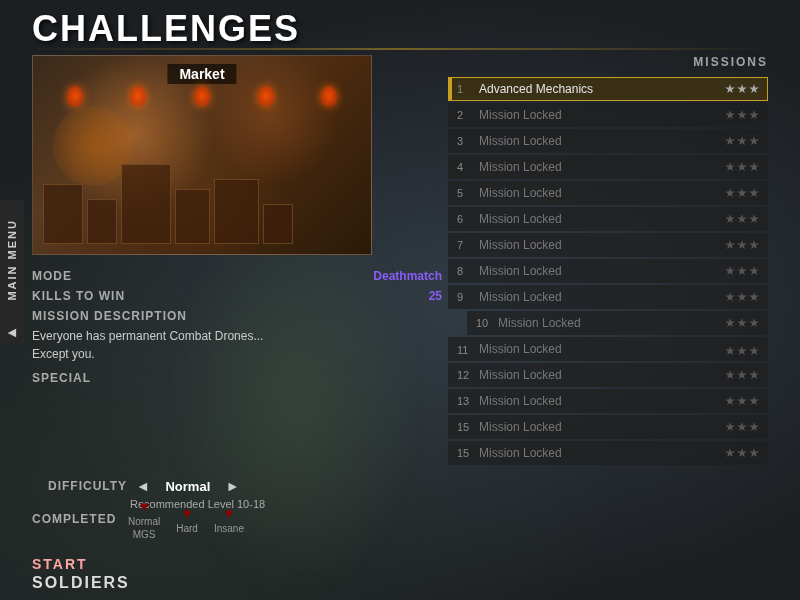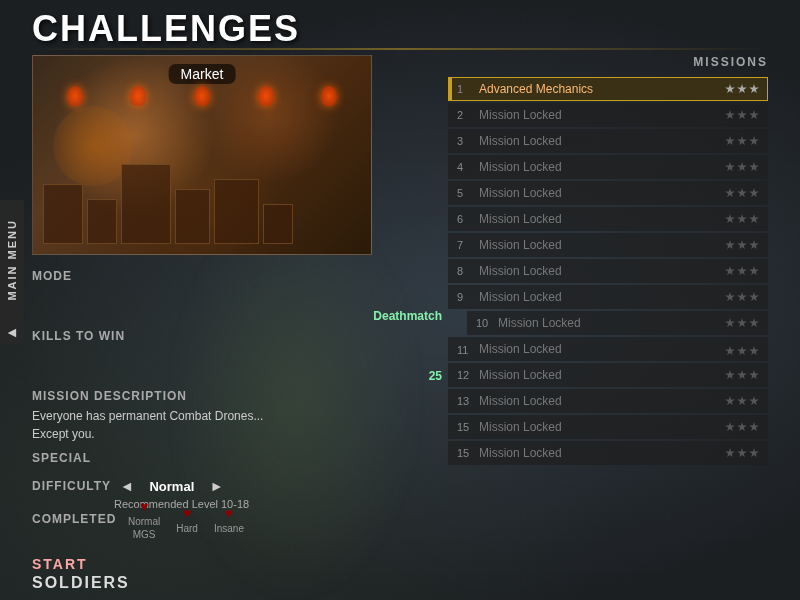--- a/index.html
+++ b/index.html
@@ -131,22 +131,21 @@
 
     .map-name-tag {
       position: absolute;
       top: 8px;
       left: 50%;
       transform: translateX(-50%);
       background: rgba(0,0,0,0.6);
       padding: 2px 12px;
       font-size: 14px;
       color: #fff;
-      font-weight: normal;
-      border-radius: 7px;
+      font-weight: bold;
     }
 
     
     .map-buildings {
       position: absolute;
       inset: 0;
       display: flex;
       align-items: flex-end;
       padding: 20px 10px 10px;
       gap: 4px;
@@ -199,23 +198,22 @@
 
     .info-label {
       font-size: 12px;
       color: #aaa;
       font-weight: bold;
       letter-spacing: 1px;
     }
 
     .info-value {
       font-size: 12px;
-      color: #86efac;
-      font-weight: bold;
-      margin-top: 40px;
+      color: #8b5cf6;
+      font-weight: bold;
     }
 
     .mission-desc-label {
       font-size: 12px;
       color: #aaa;
       font-weight: bold;
       letter-spacing: 1px;
       margin-bottom: 4px;
     }
 
@@ -231,21 +229,21 @@
       font-weight: bold;
       letter-spacing: 1px;
       margin-top: 8px;
       margin-bottom: 20px;
     }
 
     
     .difficulty-section {
       position: absolute;
       bottom: 90px;
-      left: 32px;
+      left: 48px;
       width: 380px;
     }
 
     .difficulty-row {
       display: flex;
       align-items: center;
       gap: 8px;
       margin-bottom: 4px;
     }
 
@@ -376,21 +374,21 @@
       border: 1px solid transparent;
       transition: background 0.1s;
     }
 
     .mission-item.active {
       background: rgba(60,50,20,0.9);
       border: 1px solid #c8a020;
     }
 
     .mission-item.active .mission-item-name {
-      color: #fdba74;
+      color: #e5e5e5;
     }
 
     .mission-number {
       font-size: 11px;
       color: #888;
       width: 18px;
       flex-shrink: 0;
     }
 
     .mission-item-name {

